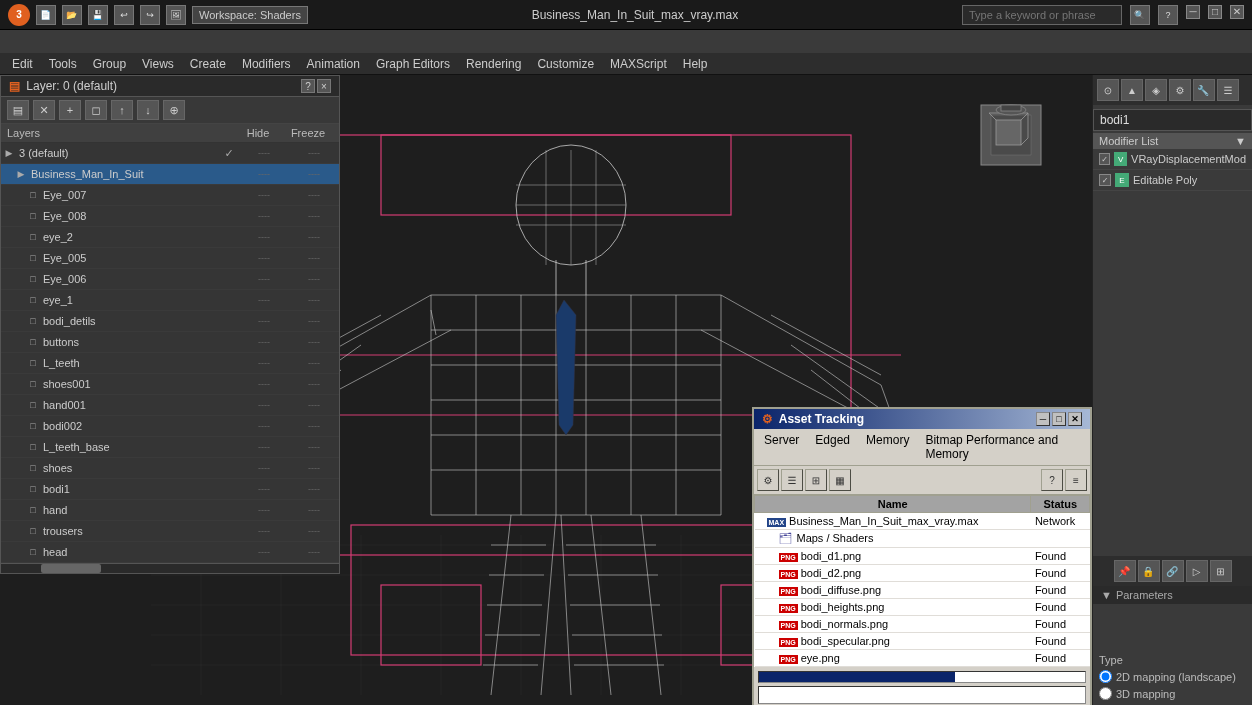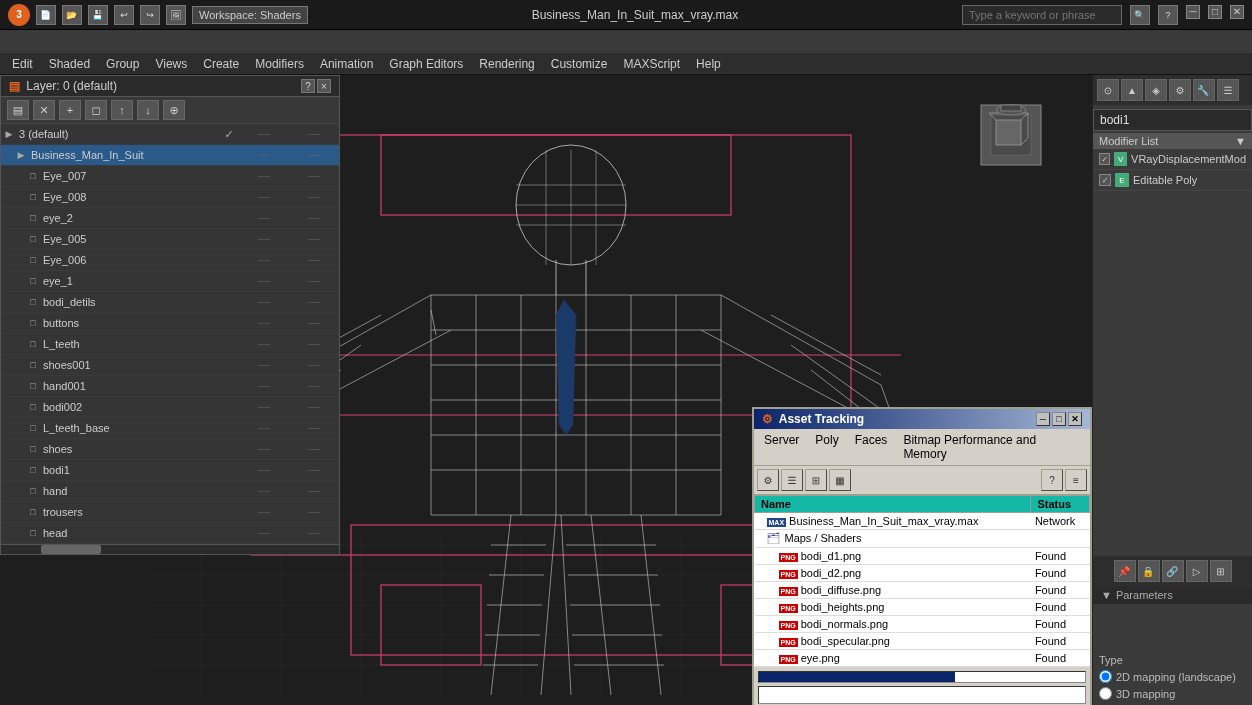--- a/index.html
+++ b/index.html
@@ -400,23 +400,23 @@
       font-size: 10px;
       color: #333;
     }
     .asset-table {
       background: white;
       width: 100%;
       border-collapse: collapse;
       font-size: 11px;
     }
     .asset-table th {
-      background: #14b8a6;
+      background: #a3a3a3;
       padding: 2px 6px;
-      text-align: left;
+      text-align: center;
       border: 1px solid #a0a090;
       font-weight: bold;
       color: #000;
     }
     .asset-table td {
       padding: 2px 4px;
       border-bottom: 1px solid #e0ddd8;
       color: #000;
       white-space: nowrap;
       overflow: hidden;
@@ -515,21 +515,21 @@
     <div class="toolbar-icon-sm">🔍</div>
     <div class="toolbar-icon-sm">?</div>
     <div class="title-btn">─</div>
     <div class="title-btn">□</div>
     <div class="title-btn">✕</div>
   </div>
 </div>
 
 <div class="menu-bar">
   <div class="menu-item">Edit</div>
-  <div class="menu-item">Shaded</div>
+  <div class="menu-item">Tools</div>
   <div class="menu-item">Group</div>
   <div class="menu-item">Views</div>
   <div class="menu-item">Create</div>
   <div class="menu-item">Modifiers</div>
   <div class="menu-item">Animation</div>
   <div class="menu-item">Graph Editors</div>
   <div class="menu-item">Rendering</div>
   <div class="menu-item">Customize</div>
   <div class="menu-item">MAXScript</div>
   <div class="menu-item">Help</div>
@@ -698,20 +698,25 @@
       </div>
       <div class="layers-toolbar">
         <div class="layer-tool-btn">▤</div>
         <div class="layer-tool-btn">✕</div>
         <div class="layer-tool-btn">+</div>
         <div class="layer-tool-btn">◻</div>
         <div class="layer-tool-btn">↑</div>
         <div class="layer-tool-btn">↓</div>
         <div class="layer-tool-btn">⊕</div>
       </div>
+      <div class="layers-header">
+        <div class="layers-header-name">Layers</div>
+        <div class="layers-header-col">Hide</div>
+        <div class="layers-header-col">Freeze</div>
+      </div>
       <div class="layer-list" id="layer-list-container">
           <div class="layer-item">
 
     <div class="layer-icon">▶</div>
     <div class="layer-name">3 (default)</div>
     <div class="layer-check">✓</div>
     <div class="layer-dash">----</div>
     <div class="layer-dash">----</div>
   </div>
           <div class="layer-item selected">
@@ -897,22 +902,22 @@
           <span>Asset Tracking</span>
         </div>
         <div class="asset-title-controls">
           <div class="asset-title-btn">─</div>
           <div class="asset-title-btn">□</div>
           <div class="asset-title-btn">✕</div>
         </div>
       </div>
       <div class="asset-menu-bar">
         <div class="asset-menu-item">Server</div>
-        <div class="asset-menu-item">Poly</div>
-        <div class="asset-menu-item">Faces</div>
+        <div class="asset-menu-item">Edged</div>
+        <div class="asset-menu-item">Memory</div>
         <div class="asset-menu-item">Bitmap Performance and Memory</div>
       </div>
       <div class="asset-toolbar">
         <div class="asset-tool-btn">⚙</div>
         <div class="asset-tool-btn">☰</div>
         <div class="asset-tool-btn">⊞</div>
         <div class="asset-tool-btn">▦</div>
         <div style="flex:1;"></div>
         <div class="asset-tool-btn">?</div>
         <div class="asset-tool-btn">≡</div>
@@ -924,21 +929,21 @@
               <th>Name</th>
               <th>Status</th>
             </tr>
           </thead>
           <tbody id="asset-table-body">
               <tr>
     <td style="padding-left:12px;"><span class="max-icon">MAX</span>Business_Man_In_Suit_max_vray.max</td>
     <td class="status-network">Network</td>
   </tr>
               <tr>
-    <td style="padding-left:12px;"><span style="color:#449;margin-right:4px;">🗂</span>Maps / Shaders</td>
+    <td style="padding-left:24px;"><span style="color:#449;margin-right:4px;">🗂</span>Maps / Shaders</td>
     <td class=""></td>
   </tr>
               <tr>
     <td style="padding-left:24px;"><span class="png-icon">PNG</span>bodi_d1.png</td>
     <td class="status-found">Found</td>
   </tr>
               <tr>
     <td style="padding-left:24px;"><span class="png-icon">PNG</span>bodi_d2.png</td>
     <td class="status-found">Found</td>
   </tr>

